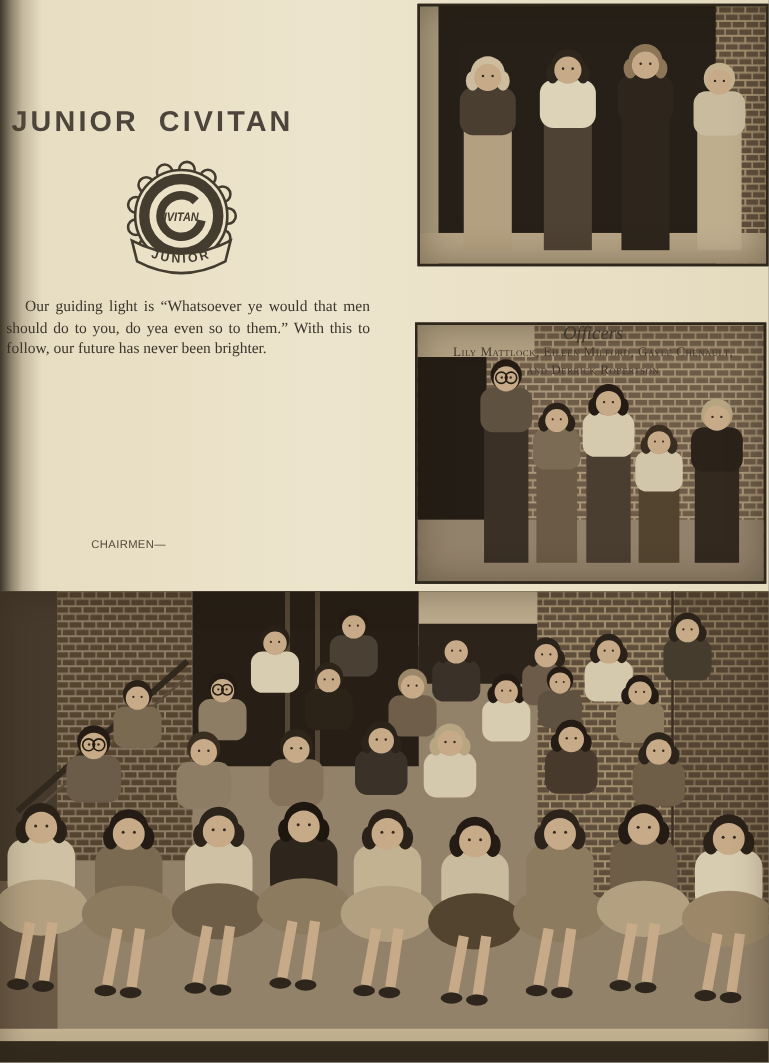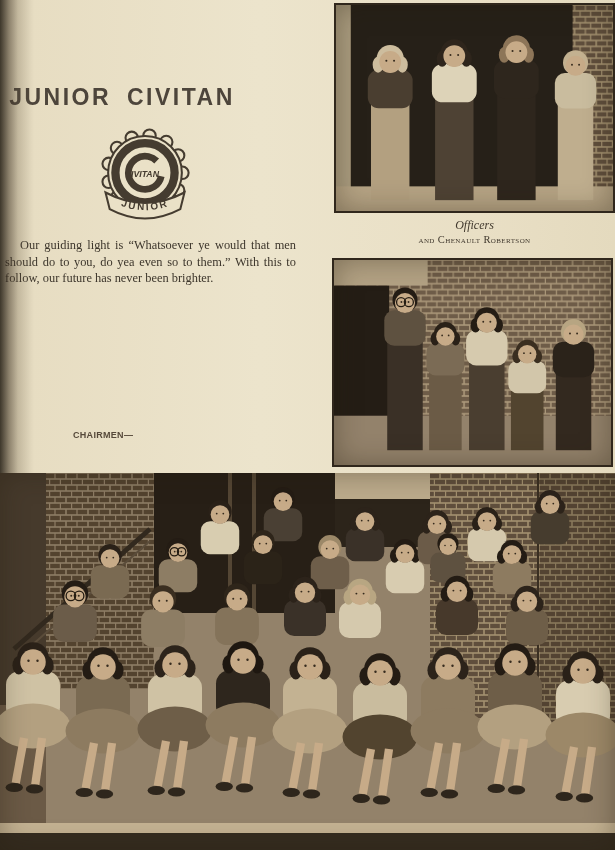--- a/index.html
+++ b/index.html
@@ -18,33 +18,33 @@
     letter-spacing:2.5px;word-spacing:7px;color:#4d453b;
   }
   .logo{position:absolute;left:93px;top:124px;width:104px;height:108px;z-index:2;}
   .quote{
     position:absolute;left:5px;top:237px;width:291px;margin:0;z-index:2;
     font-size:12.4px;line-height:1.34;color:#3c352b;text-align:justify;text-indent:15px;
   }
   .chairmen{
     position:absolute;left:73px;top:429px;width:240px;z-index:2;
     font-family:"Liberation Sans",sans-serif;font-size:9px;line-height:1.35;
-    color:#56493a;letter-spacing:.3px;font-weight:bold;
+    color:#56493a;letter-spacing:.3px;
   }
   .photo{position:absolute;box-sizing:border-box;background:#262018;}
   .photo svg{display:block;width:100%;height:100%;}
   .photo::after{content:"";position:absolute;inset:0;box-shadow:inset 0 0 28px rgba(38,28,14,.38);pointer-events:none;}
   .photo1{left:334px;top:3px;width:281px;height:210px;border:2px solid #30271c;}
   .photo2{left:332px;top:258px;width:281px;height:209px;border:2px solid #30271c;}
   .photo3{left:0;top:473px;width:615px;height:377px;}
   .caption{
     position:absolute;left:334px;top:218px;width:281px;text-align:center;z-index:2;
     color:#40382d;
   }
-  .cap-title{font-style:italic;font-size:12px;}
+  .cap-title{font-style:italic;font-size:15px;margin-top:41px;}
   .cap-line{font-variant:small-caps;font-size:10.5px;letter-spacing:.4px;line-height:1.3;}
 </style>
 </head>
 <body>
 
 <div class="page">
 
   <div class="binding"></div>
 
   <h1 class="title">JUNIOR CIVITAN</h1>
@@ -144,21 +144,22 @@
           <circle cx="243" cy="58.56" r="12.72" fill="#c3b190"></circle>
           <circle cx="243" cy="61.68" r="10.2" fill="#c7ab88"></circle>
           <circle cx="239.4" cy="60.6" r="0.96" fill="#352a1d"></circle>
           <circle cx="246.6" cy="60.6" r="0.96" fill="#352a1d"></circle>
         </g>
     </svg>
   </div>
 
   <div class="caption">
     <div class="cap-title">Officers</div>
-    <div class="cap-line">and Chenault Robertson</div>
+    <div class="cap-line">Lily Mattlock, Eileen Milford, Gayle Chenault,</div>
+    <div class="cap-line">and Derrick Robertson</div>
   </div>
 
   <div class="photo photo2">
     <svg viewBox="0 0 281 208" preserveAspectRatio="none">
       <rect width="281" height="208" fill="url(#brickLight)"></rect>
       <rect x="0" y="0" width="95" height="26" fill="#b3a284"></rect>
       <rect x="0" y="26" width="56" height="138" fill="#241d15"></rect>
       <rect x="0" y="158" width="281" height="50" fill="#93826b"></rect>
       <g id="fig-chairmen">
           <rect x="54" y="75.6" width="36" height="117.4" fill="#3a3026"></rect>

